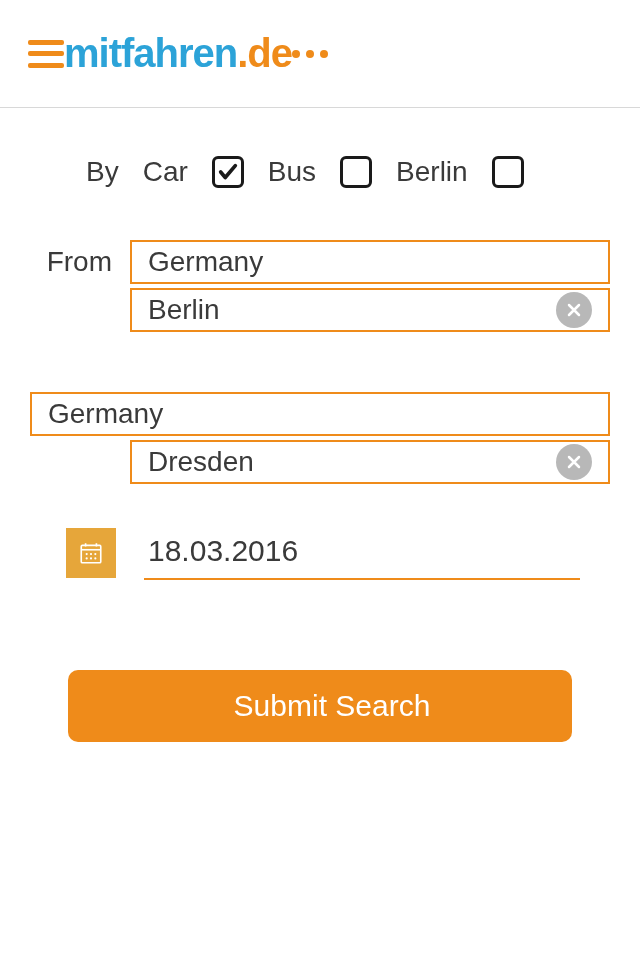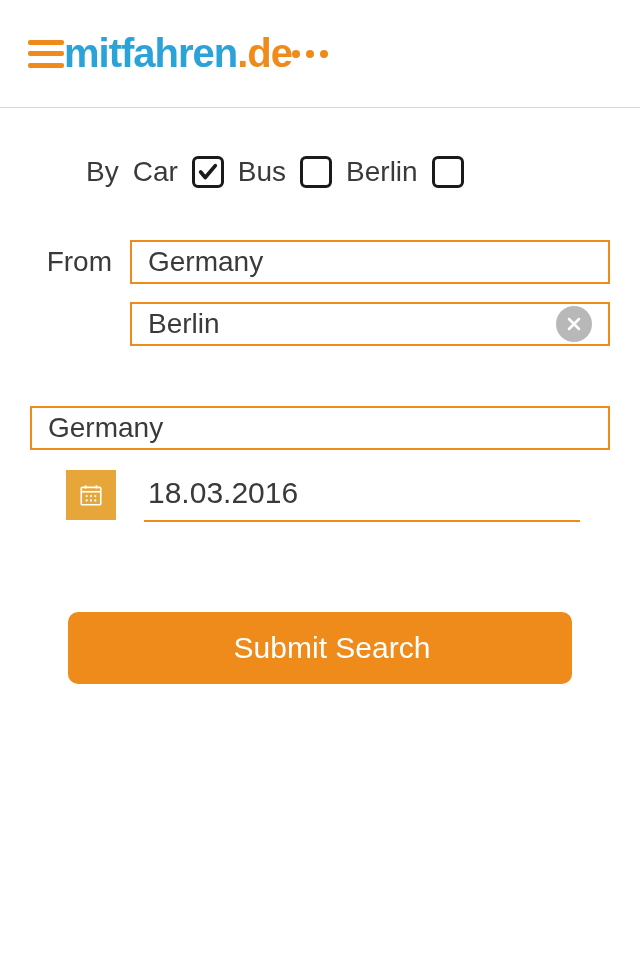--- a/index.html
+++ b/index.html
@@ -49,21 +49,21 @@
       height: 8px;
       background: #ef8b1a;
       border-radius: 50%;
     }
     .form-area {
       padding: 48px 30px 0 30px;
     }
     .by-row {
       display: flex;
       align-items: center;
-      gap: 14px;
+      gap: 24px;
       margin-left: 56px;
       margin-bottom: 52px;
     }
     .by-label, .check-label {
       font-size: 28px;
       color: #3a3a3a;
       font-weight: 300;
     }
     .checkbox {
       width: 32px;
@@ -72,21 +72,21 @@
       border-radius: 6px;
       display: flex;
       align-items: center;
       justify-content: center;
       cursor: pointer;
     }
     .checkbox svg { display: block; }
     .field-row {
       display: flex;
       align-items: center;
-      margin-bottom: 18px;
+      margin-bottom: 4px;
     }
     .field-label {
       width: 100px;
       text-align: right;
       font-size: 28px;
       color: #3a3a3a;
       font-weight: 300;
       padding-right: 18px;
     }
     .field-input {
@@ -211,20 +211,31 @@
         <svg width="18" height="18" viewBox="0 0 18 18">
             <path d="M4 4 L14 14 M14 4 L4 14" stroke="#ffffff" stroke-width="2.5" stroke-linecap="round"></path>
           </svg>
       </div>
     </div>
   </div>
 
   <div class="field-row">
     <div class="field-input">
       <span class="value">Germany</span>
+    </div>
+  </div>
+  <div class="field-row gap-lg">
+    <div class="field-label"></div>
+    <div class="field-input">
+      <span class="value">Dresden</span>
+      <div class="clear-btn">
+        <svg width="18" height="18" viewBox="0 0 18 18">
+            <path d="M4 4 L14 14 M14 4 L4 14" stroke="#ffffff" stroke-width="2.5" stroke-linecap="round"></path>
+          </svg>
+      </div>
     </div>
   </div>
 
   <div class="date-row" style="margin-top:16px;">
     <div class="cal-btn">
       <svg width="26" height="26" viewBox="0 0 24 24">
         <rect x="3" y="5" width="18" height="16" rx="1" fill="none" stroke="#fff" stroke-width="1.5"></rect>
         <line x1="3" y1="9" x2="21" y2="9" stroke="#fff" stroke-width="1.5"></line>
         <line x1="7" y1="3" x2="7" y2="6" stroke="#fff" stroke-width="1.5"></line>
         <line x1="17" y1="3" x2="17" y2="6" stroke="#fff" stroke-width="1.5"></line>

